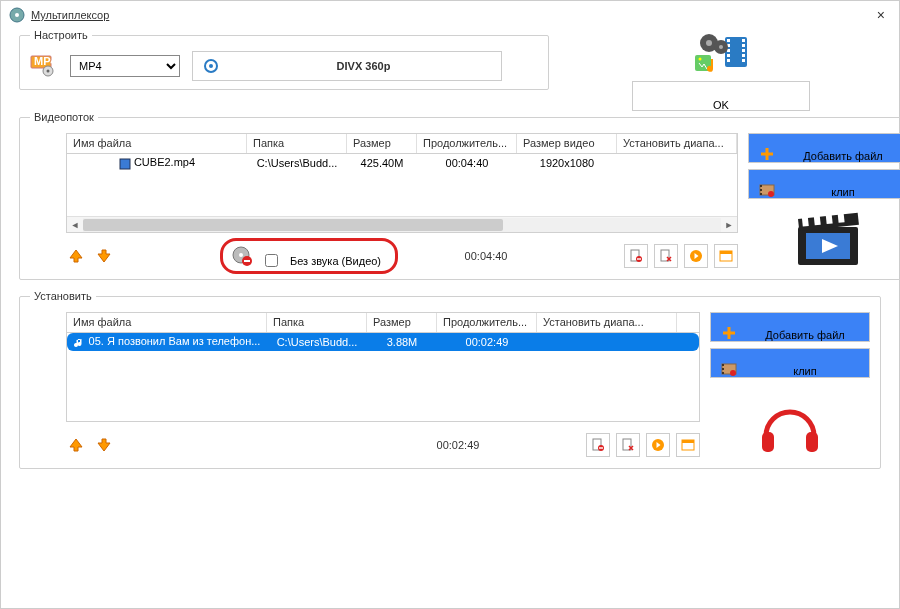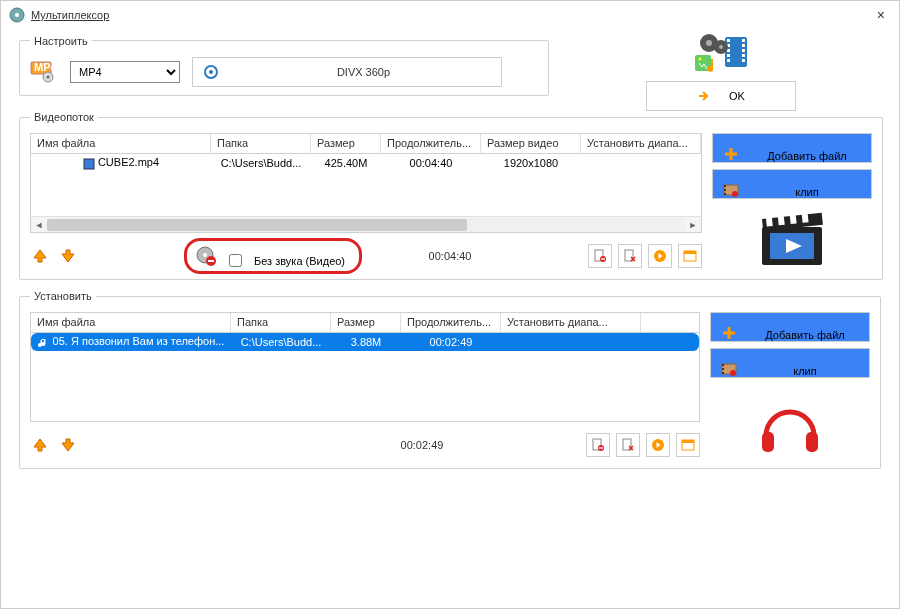--- a/index.html
+++ b/index.html
@@ -5,34 +5,34 @@
 * { box-sizing: border-box; margin: 0; padding: 0; font-family: Tahoma, Arial, sans-serif; font-size: 11px; }
 body { background: #fff; }
 .window { width: 900px; height: 609px; border: 1px solid #ccc; position: relative; background: #fff; }
 .titlebar { height: 28px; display: flex; align-items: center; padding: 0 8px; }
 .titlebar .app-icon { width: 16px; height: 16px; margin-right: 6px; }
 .titlebar .title { flex: 1; color: #333; text-decoration: underline; }
 .titlebar .close { font-size: 14px; color: #333; cursor: pointer; padding: 2px 6px; }
 .content { padding: 0 18px 10px 18px; }
 fieldset { border: 1px solid #d0d0d0; border-radius: 2px; margin-bottom: 10px; padding: 10px 10px 8px 10px; position: relative; }
 legend { padding: 0 4px; color: #333; font-size: 11px; }
-.top-row { display: flex; align-items: center; gap: 12px; }
+.top-row { display: flex; align-items: flex-start; gap: 12px; }
 .top-row fieldset { flex: 0 0 530px; }
 .settings-row { display: flex; align-items: center; gap: 12px; }
 .mp4-icon { width: 28px; height: 22px; }
 select.format { width: 110px; height: 22px; border: 1px solid #888; background: #fff; padding: 1px 4px; }
-.preset-box { border: 1px solid #ccc; height: 30px; width: 310px; display: flex; align-items: center; padding: 0 10px; gap: 17px; }
+.preset-box { border: 1px solid #ccc; height: 30px; width: 310px; display: flex; align-items: center; padding: 0 10px; gap: 17px; font-weight: bold; }
 .gear { width: 16px; height: 16px; }
 .preset-text { flex: 1; text-align: center; color: #333; }
 .right-col { flex: 1; display: flex; flex-direction: column; align-items: center; gap: 6px; padding-top: 4px; }
 .media-icons { width: 60px; height: 42px; }
-.ok-btn { width: 150px; height: 30px; border: 1px solid #ccc; background: #fff; display: flex; align-items: center; justify-content: center; gap: 18px; cursor: pointer; }
+.ok-btn { width: 178px; height: 30px; border: 1px solid #ccc; background: #fff; display: flex; align-items: center; justify-content: center; gap: 18px; cursor: pointer; flex-direction: column; }
 .ok-btn .arrow { width: 14px; height: 14px; }
 .stream-row { display: flex; gap: 10px; }
-.stream-left { flex: 1; }
+.stream-left { flex: 1; margin-left: 36px; }
 .stream-right { width: 160px; display: flex; flex-direction: column; gap: 6px; }
 .side-btn { height: 30px; border: 1px solid #ccc; background: #3b82f6; display: flex; align-items: flex-end; gap: 14px; padding: 0 10px; cursor: pointer; }
 .side-btn .icon { width: 16px; height: 16px; }
 .side-btn .label { flex: 1; text-align: center; }
 .big-icon { align-self: center; margin-top: 6px; width: 72px; height: 58px; }
 .table-wrap { border: 1px solid #d0d0d0; height: 100px; position: relative; background: #fff; }
 .table-wrap.audio { height: 110px; }
 .table-head { display: flex; border-bottom: 1px solid #d0d0d0; height: 20px; background: #fff; }
 .th { border-right: 1px solid #e0e0e0; padding: 3px 6px; color: #333; overflow: hidden; white-space: nowrap; }
 .table-body { }

